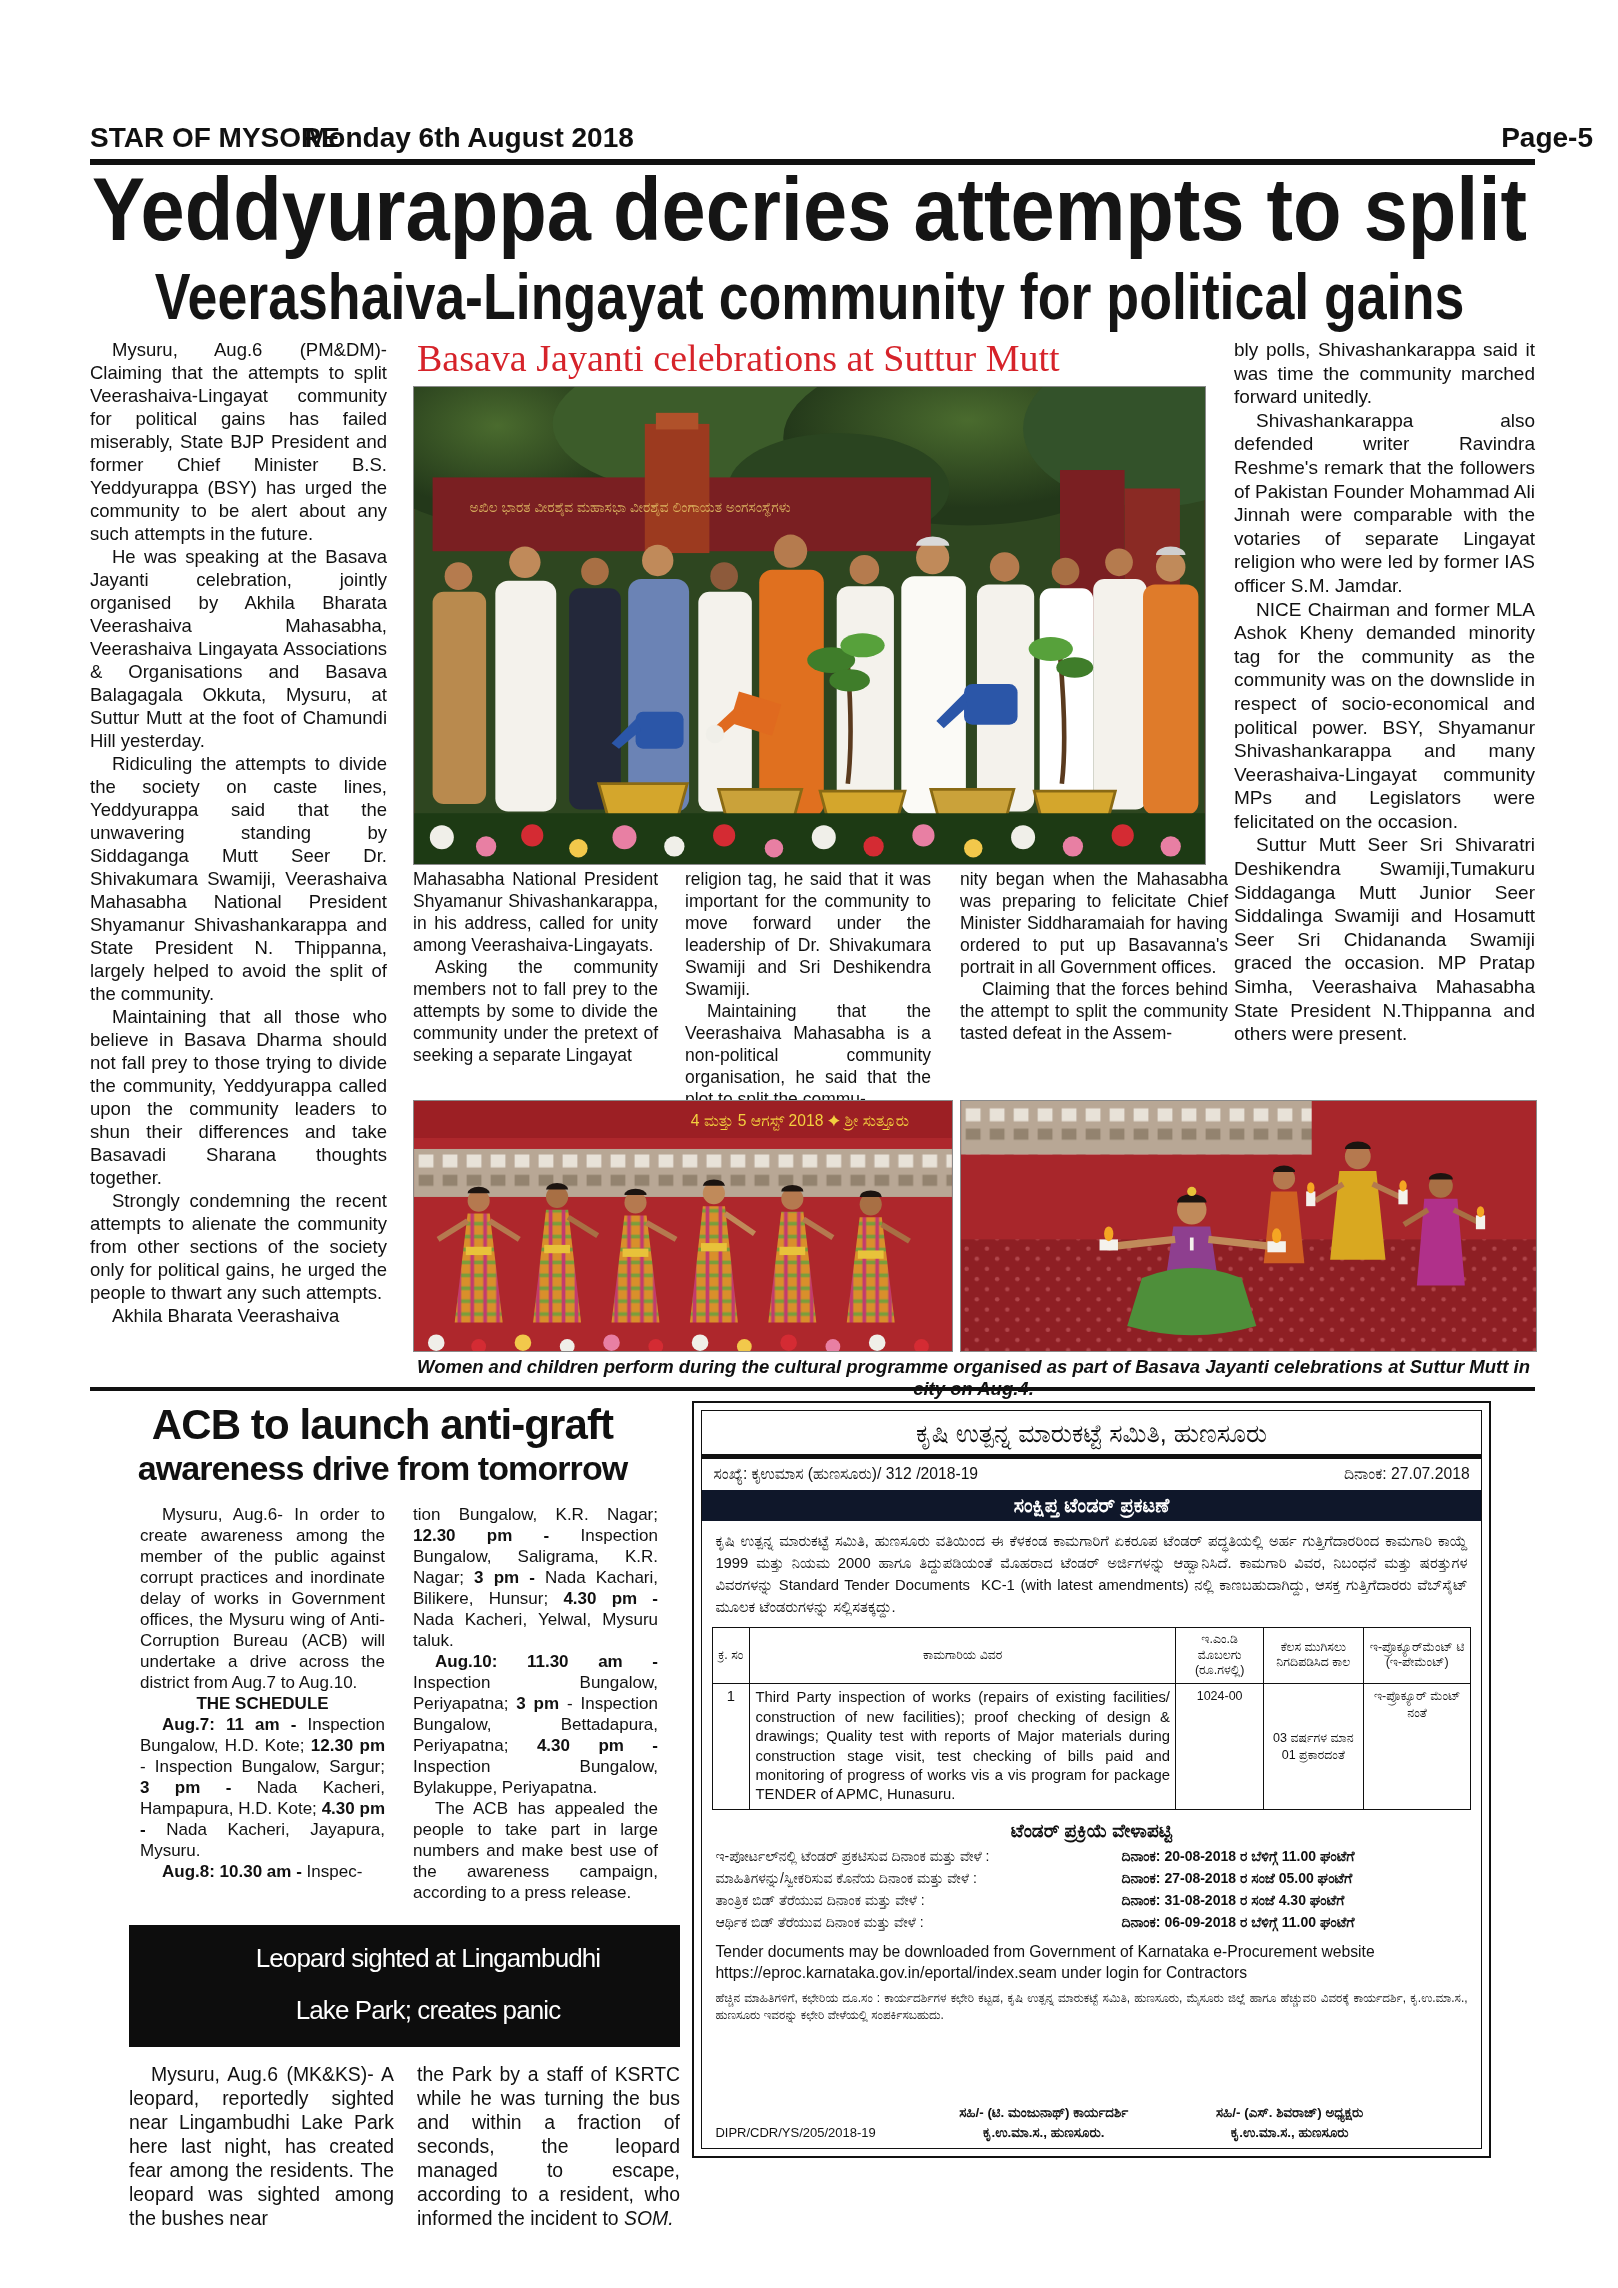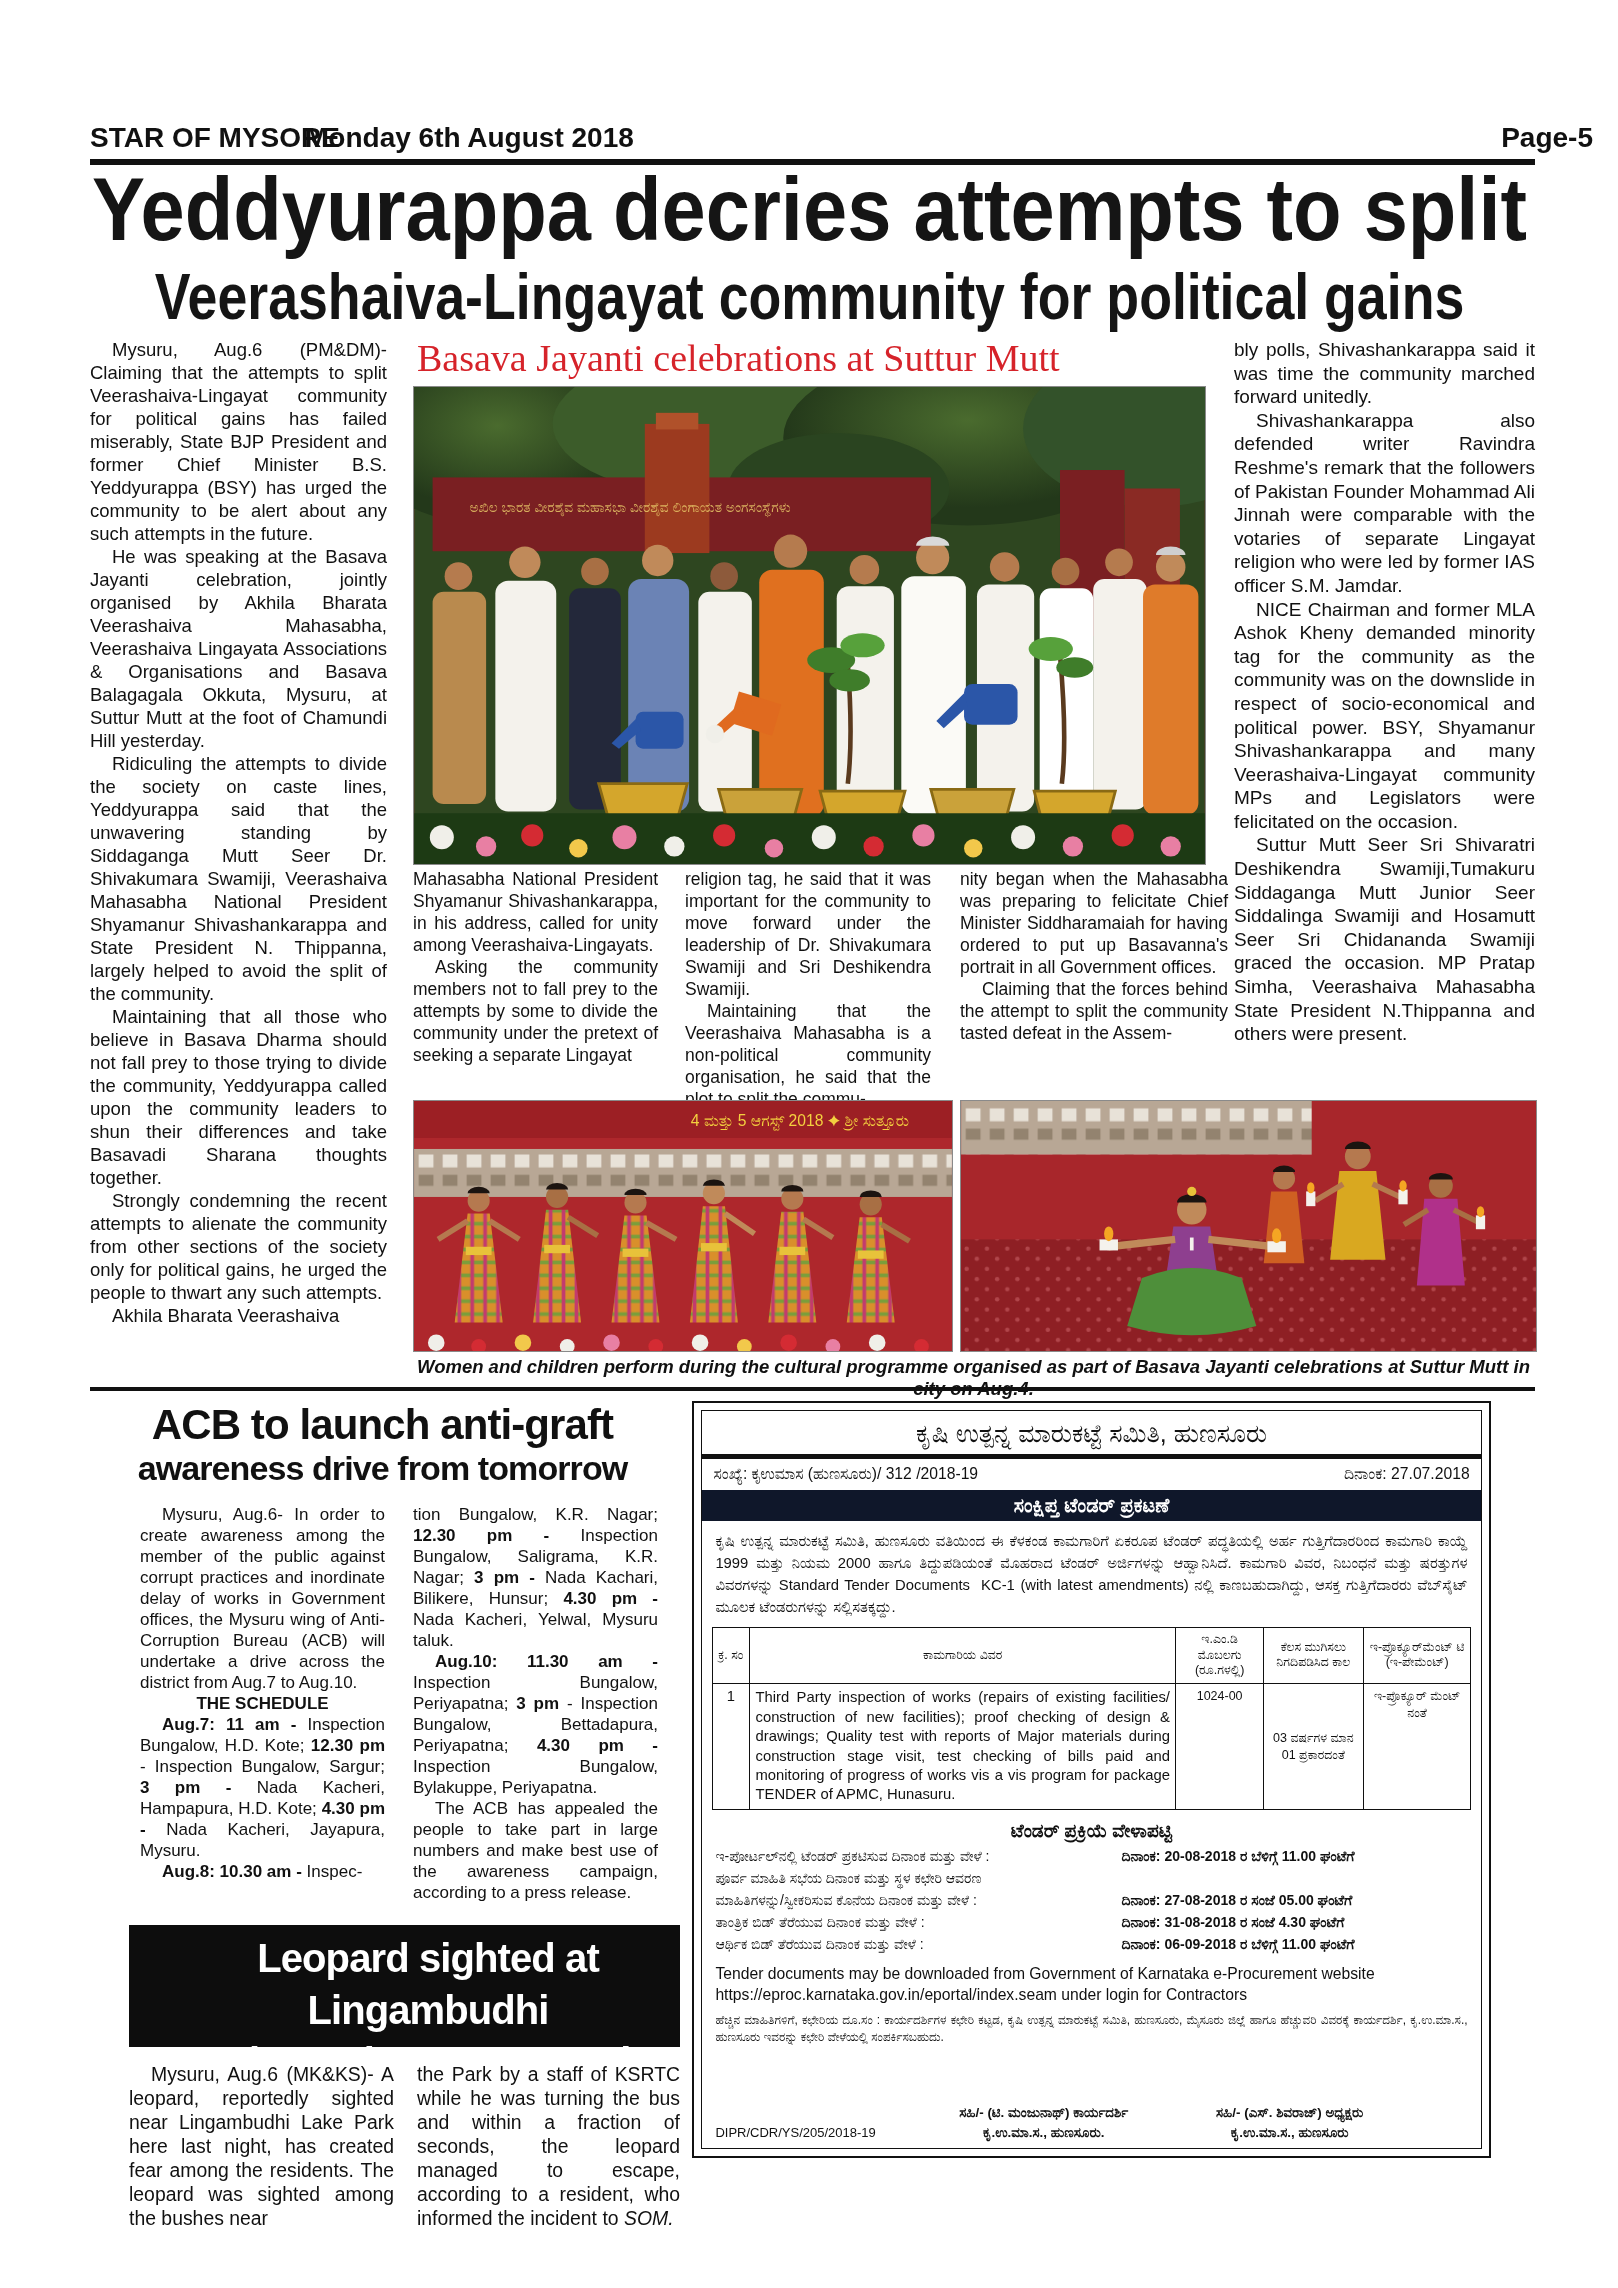--- a/index.html
+++ b/index.html
@@ -24,21 +24,21 @@
   .c21 p{font-size:19.4px;line-height:24px;}
   
   .caption{font-style:italic;font-weight:bold;font-size:18.5px;text-align:center;}
   .cap-rule{background:#111;}
   
   .acb-h1{font-size:42px;font-weight:bold;text-align:center;letter-spacing:-0.9px;}
   .acb-h2{font-size:34px;font-weight:bold;text-align:center;letter-spacing:-0.9px;}
   .sched-head{text-align:center;font-weight:bold;}
   
   .leo-box{background:#0d0d0d;color:#fff;text-align:center;}
-  .leo-box div{font-size:40px;font-weight:bold;line-height:52px;letter-spacing:-0.9px;margin-left:47px;}
+  .leo-box div{font-size:26px;font-weight:normal;line-height:52px;letter-spacing:-0.9px;margin-left:47px;}
   
   .photo{border:0.9px solid #8a8a8a;overflow:hidden;background:#a8262b;}
   
   .tender-outer{border:2.8px solid #111;}
   .tender-inner{position:absolute;left:7.4px;top:7.4px;right:7.4px;bottom:7.4px;border:1.8px solid #111;
                 display:flex;flex-direction:column;overflow:hidden;}
   .t-title{text-align:center;font-weight:normal;font-size:25px;padding:7.4px 3.7px 5.5px 3.7px;}
   .t-rule{height:4.6px;background:#111;}
   .t-ref{display:flex;justify-content:space-between;font-size:15.7px;padding:6.5px 11px;}
   .t-bar{background:#0f172a;color:#fff;text-align:center;font-weight:bold;font-size:19.4px;padding:4px 0;}
@@ -391,24 +391,20 @@
           <td class="cen" style="vertical-align:top;">ಇ-ಪ್ರೊಕ್ಯೂರ್ ಮೆಂಟ್ ನಂತೆ</td>
         </tr>
       </tbody>
         </table>
       <div class="t-sched-h">ಟೆಂಡರ್ ಪ್ರಕ್ರಿಯೆ ವೇಳಾಪಟ್ಟಿ</div>
       <div class="t-srow">
         <span class="lab">ಇ-ಪೋರ್ಟಲ್‌ನಲ್ಲಿ ಟೆಂಡರ್ ಪ್ರಕಟಿಸುವ ದಿನಾಂಕ ಮತ್ತು ವೇಳೆ :</span>
         <span class="val">ದಿನಾಂಕ: 20-08-2018 ರ ಬೆಳಿಗ್ಗೆ 11.00 ಘಂಟೆಗೆ</span>
       </div>
       <div class="t-srow">
-        <span class="lab">ಪೂರ್ವ ಮಾಹಿತಿ ಸಭೆಯ ದಿನಾಂಕ ಮತ್ತು ಸ್ಥಳ ಕಛೇರಿ ಆವರಣ</span>
-        <span class="val"></span>
-      </div>
-      <div class="t-srow">
         <span class="lab">ಮಾಹಿತಿಗಳನ್ನು/ಸ್ವೀಕರಿಸುವ ಕೊನೆಯ ದಿನಾಂಕ ಮತ್ತು ವೇಳೆ :</span>
         <span class="val">ದಿನಾಂಕ: 27-08-2018 ರ ಸಂಜೆ 05.00 ಘಂಟೆಗೆ</span>
       </div>
       <div class="t-srow">
         <span class="lab">ತಾಂತ್ರಿಕ ಬಿಡ್ ತೆರೆಯುವ ದಿನಾಂಕ ಮತ್ತು ವೇಳೆ :</span>
         <span class="val">ದಿನಾಂಕ: 31-08-2018 ರ ಸಂಜೆ 4.30 ಘಂಟೆಗೆ</span>
       </div>
       <div class="t-srow">
         <span class="lab">ಆರ್ಥಿಕ ಬಿಡ್ ತೆರೆಯುವ ದಿನಾಂಕ ಮತ್ತು ವೇಳೆ :</span>
         <span class="val">ದಿನಾಂಕ: 06-09-2018 ರ ಬೆಳಿಗ್ಗೆ 11.00 ಘಂಟೆಗೆ</span>

